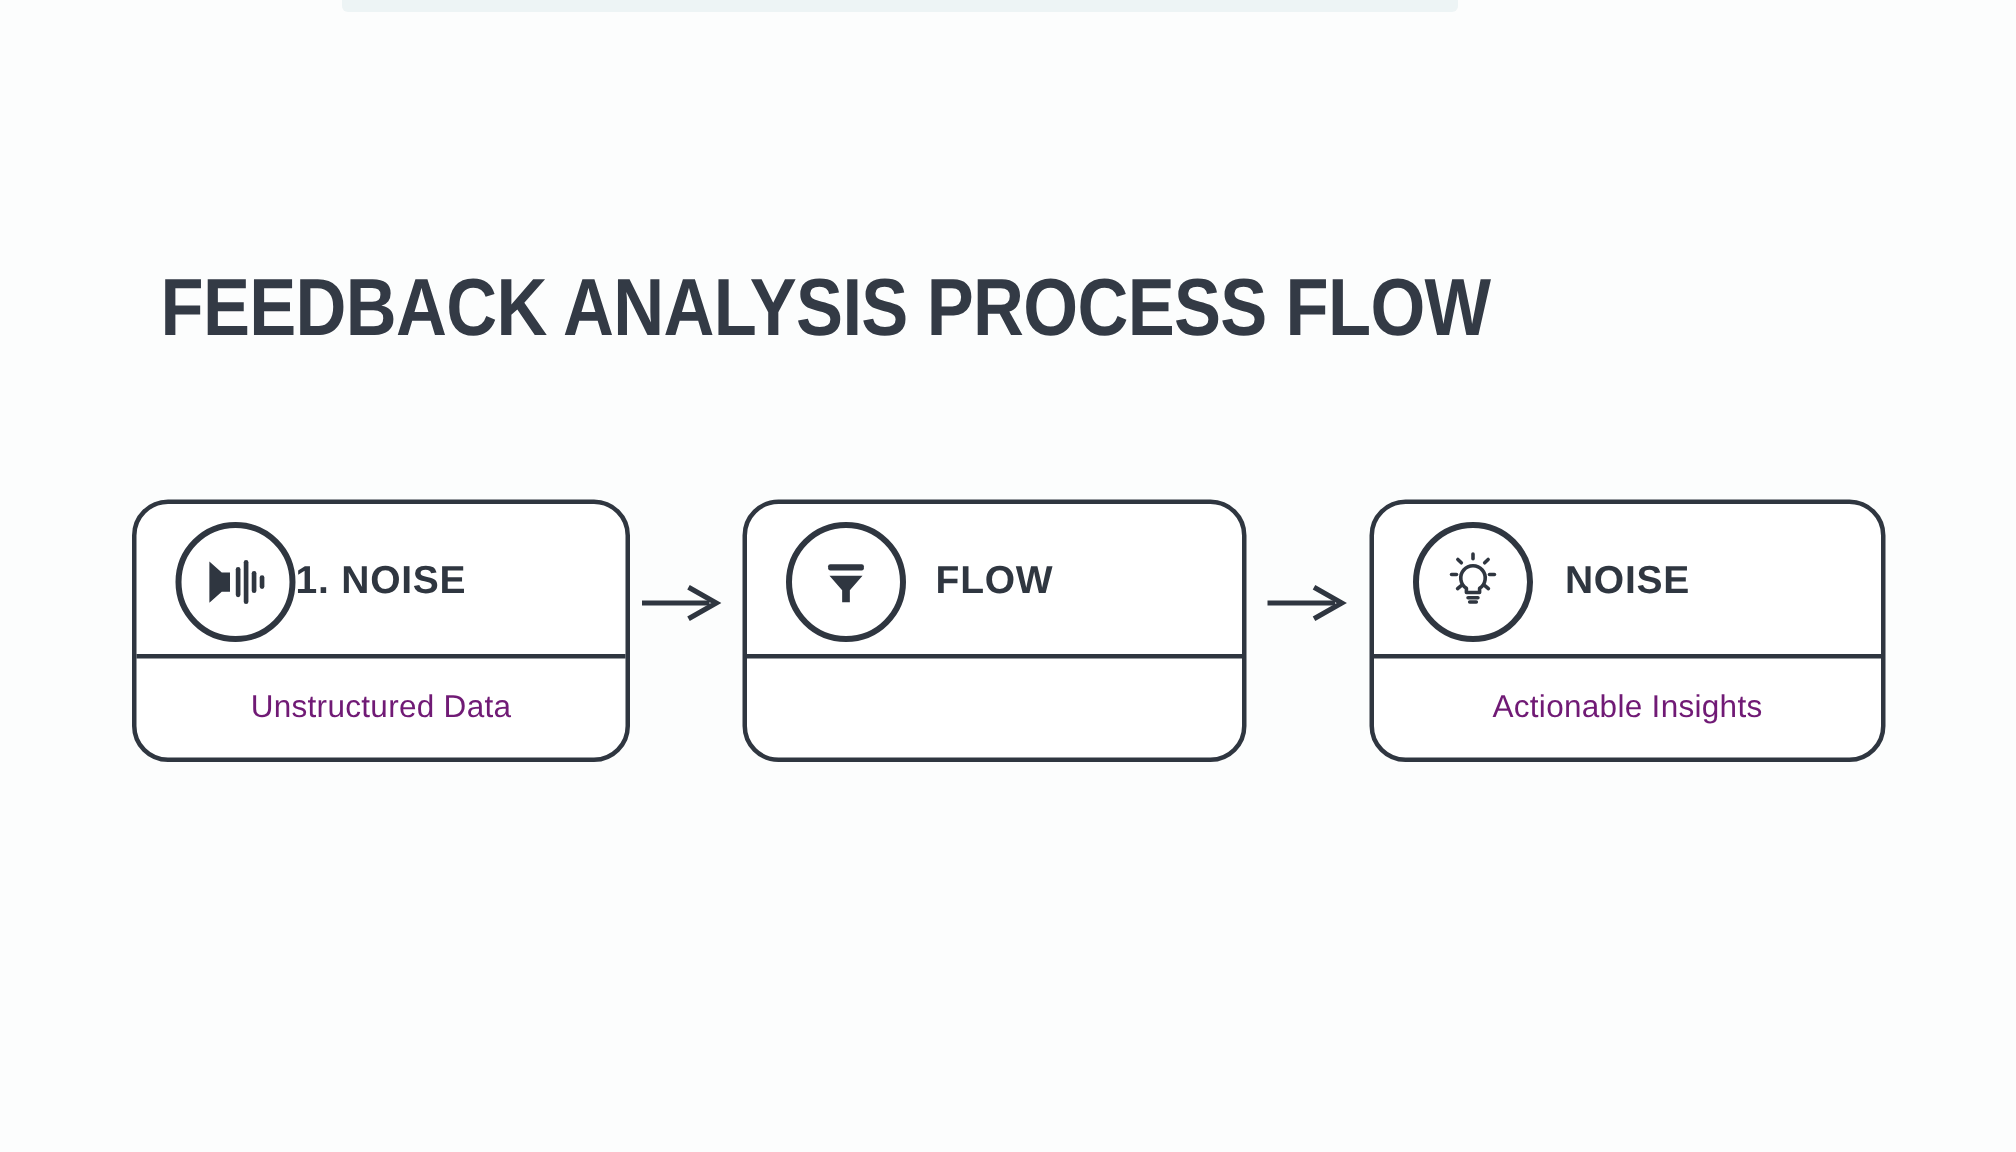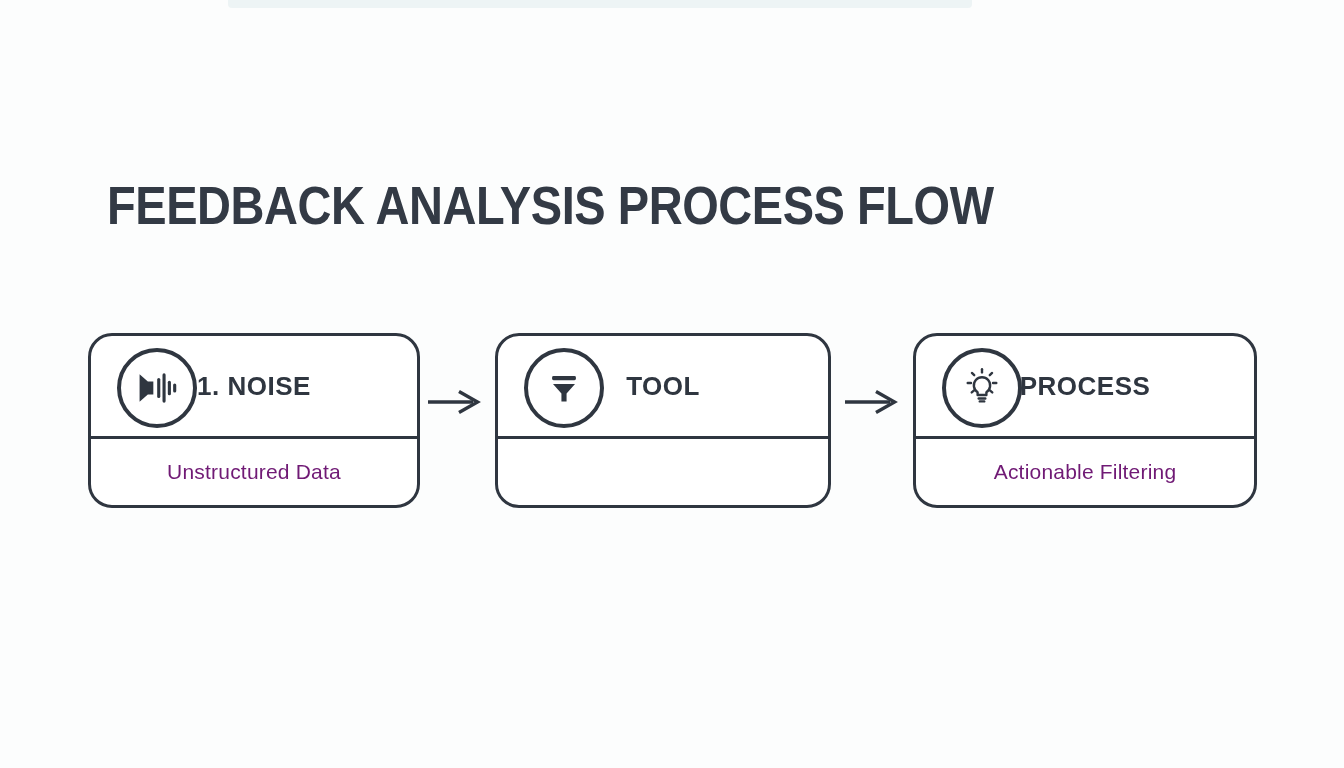--- a/index.html
+++ b/index.html
@@ -85,21 +85,21 @@
   </span>
 
   <div class="step-box box-2">
     <div class="box-header">
       <span class="icon-circle">
         <svg viewBox="0 0 48 48" aria-hidden="true">
           <rect x="11" y="11" width="26" height="4.6" rx="1.6" fill="#2f3640"></rect>
           <path d="M12 19.5 H36 L26.8 30 V38.8 H21.2 V30 Z" fill="#2f3640"></path>
         </svg>
       </span>
-      <span class="box-label">TOOL</span>
+      <span class="box-label">FLOW</span>
     </div>
   </div>
 
   <span class="arrow arrow-2">
     <svg viewBox="0 0 54 26" width="54" height="26" aria-hidden="true">
       <line x1="1" y1="13" x2="46" y2="13" stroke="#2f3640" stroke-width="3.4"></line>
       <polyline points="32,2.5 50.5,13 32,23.5" fill="none" stroke="#2f3640" stroke-width="3.4" stroke-linejoin="miter"></polyline>
     </svg>
   </span>
 
@@ -112,18 +112,18 @@
           <line x1="21.6" y1="38.6" x2="26.4" y2="38.6"></line>
           <line x1="24" y1="3.6" x2="24" y2="7"></line>
           <line x1="13" y1="7.6" x2="15.5" y2="10"></line>
           <line x1="35" y1="7.6" x2="32.5" y2="10"></line>
           <line x1="8.4" y1="18.6" x2="12" y2="18.6"></line>
           <line x1="39.6" y1="18.6" x2="36" y2="18.6"></line>
           <line x1="12.8" y1="28.8" x2="15.4" y2="26.6"></line>
           <line x1="35.2" y1="28.8" x2="32.6" y2="26.6"></line>
         </svg>
       </span>
-      <span class="box-label">PROCESS</span>
+      <span class="box-label">NOISE</span>
     </div>
-    <div class="box-sub">Actionable Filtering</div>
+    <div class="box-sub">Actionable Insights</div>
   </div>
 
 </div>
 
 </body></html>

